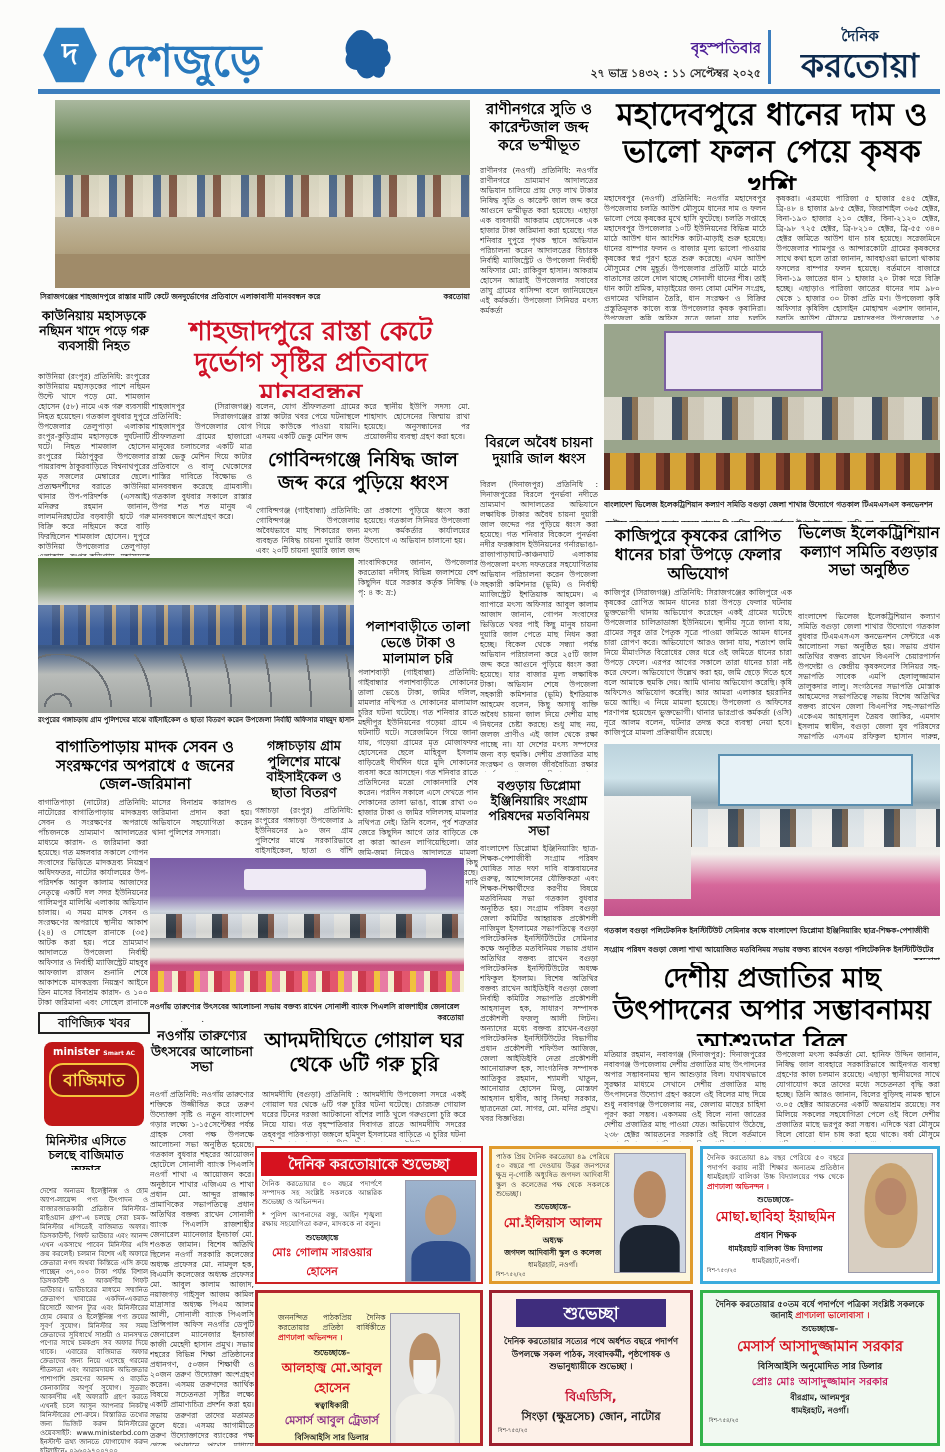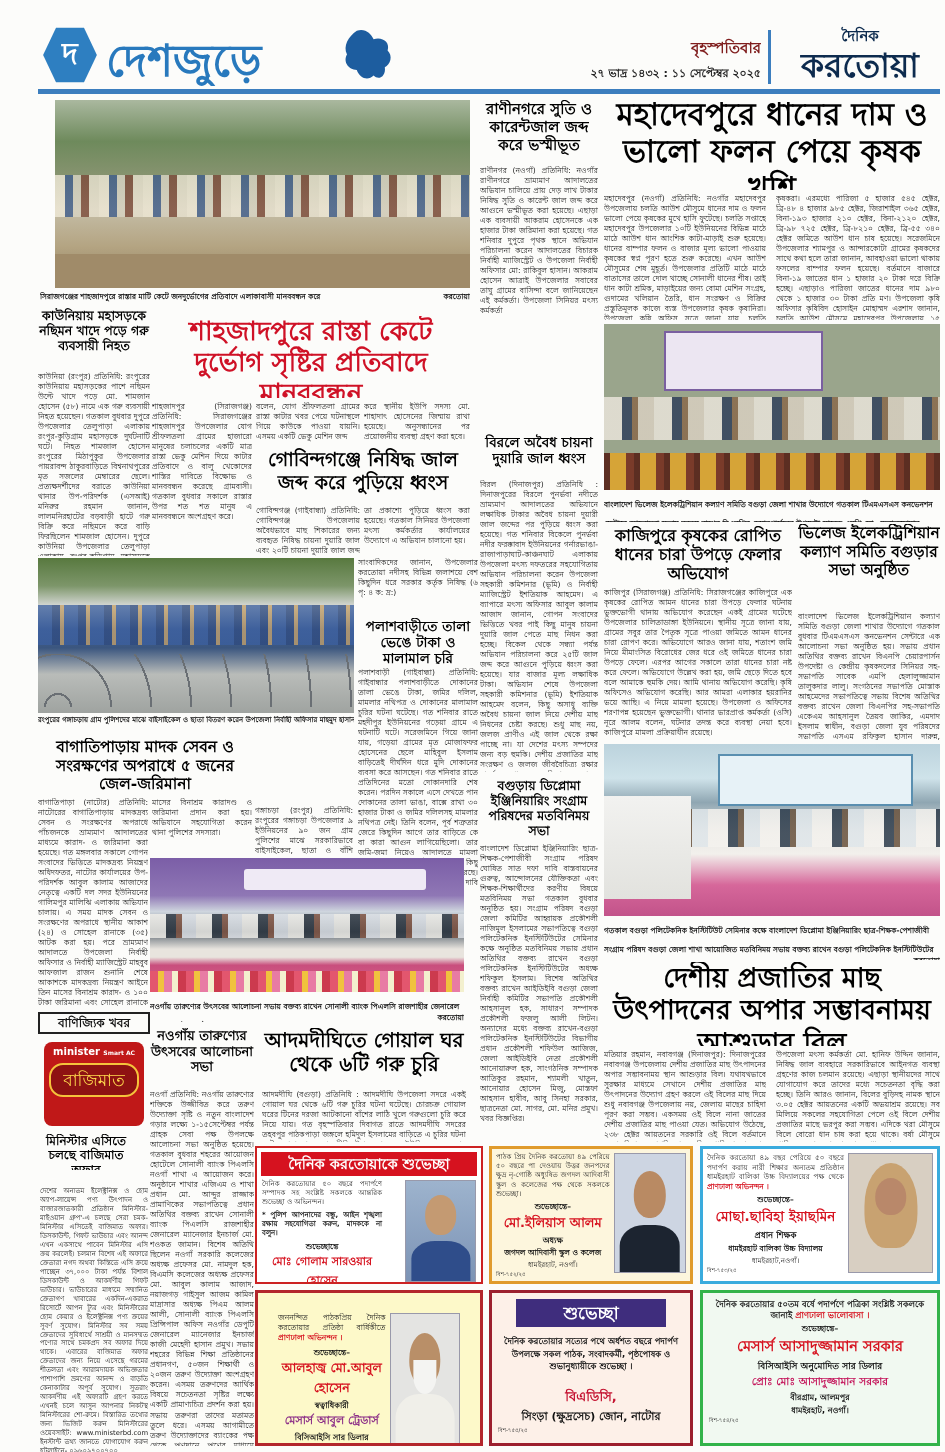--- a/index.html
+++ b/index.html
@@ -44,21 +44,21 @@
   </div>
   <div class="abs brandblue" style="left:106px;top:28px;width:240px;height:58px;font-size:44px;font-weight:bold;">
     <span>দেশজুড়ে</span>
   </div>
   <div class="abs" style="left:340px;top:28px;width:56px;height:56px;">
     <svg viewBox="0 0 40 40" width="56" height="56">
         <path d="M12 2 C18 0 22 4 24 8 C30 6 36 10 34 16 C38 20 36 26 32 28 C33 34 28 38 24 34 C20 38 14 36 12 30 C6 30 2 24 5 19 C2 13 6 6 12 2 Z" fill="#1d5d9f"></path>
       </svg>
   </div>
   <div class="abs" style="left:565px;top:36px;width:196px;height:48px;text-align:right;">
-    <div style="font-size:15px;font-weight:bold;color:#7f1d1d;">বৃহস্পতিবার</div>
+    <div style="font-size:15px;font-weight:bold;color:#4c1d95;">বৃহস্পতিবার</div>
     <div style="font-size:11px;font-weight:bold;color:#222;margin-top:4px;">২৭ ভাদ্র ১৪৩২ : ১১ সেপ্টেম্বর ২০২৫</div>
   </div>
   <div class="abs rule" style="left:768px;top:30px;width:3px;height:54px;"></div>
   <div class="abs" style="left:780px;top:24px;width:160px;height:62px;text-align:center;">
     <div style="font-size:15px;font-weight:bold;color:#0d2b4e;">দৈনিক</div>
     <div style="font-size:33px;font-weight:bold;color:#0d2b4e;line-height:1.05;">করতোয়া</div>
   </div>
   <div class="abs rule" style="left:38px;top:89px;width:902px;height:5px;"></div>
 
   <div class="abs photo" style="left:55px;top:100px;width:415px;height:188px;
@@ -91,20 +91,21 @@
   <div class="abs cap nowrap" style="left:38px;top:716px;width:316px;height:14px;font-size:6.9px;">রংপুরের গঙ্গাচড়ায় গ্রাম পুলিশদের মাঝে বাইসাইকেল ও ছাতা বিতরণ করেন উপজেলা নির্বাহী অফিসার মাহমুদ হাসান মৃধা-করতোয়া</div>
 
   <div class="abs bd" style="left:358px;top:558px;width:120px;height:56px;">সাংবাদিকদের জানান, উপজেলার করতোয়া নদীসহ বিভিন্ন জলাশয়ে বেশ কিছুদিন ধরে সরকার কর্তৃক নিষিদ্ধ (৬ পৃ: ৪ ক: দ্র:)</div>
   <div class="abs hl" style="left:358px;top:618px;width:120px;height:46px;font-size:13.5px;">পলাশবাড়ীতে তালা ভেঙে টাকা ও মালামাল চুরি</div>
   <div class="abs bd" style="left:358px;top:668px;width:120px;height:338px;">পলাশবাড়ী (গাইবান্ধা) প্রতিনিধি: গাইবান্ধার পলাশবাড়ীতে দোকানের তালা ভেঙে টাকা, জমির দলিল, মামলার নথিপত্র ও দোকানের মালামাল চুরির ঘটনা ঘটেছে। গত শনিবার রাতে মহদীপুর ইউনিয়নের গড়েয়া গ্রামে এ ঘটনাটি ঘটে। সরেজমিনে গিয়ে জানা যায়, গড়েয়া গ্রামের মৃত মোজাফফর হোসেনের ছেলে মাহিবুল ইসলাম বাড়িতেই দীর্ঘদিন ধরে মুদি দোকানের ব্যবসা করে আসছেন। গত শনিবার রাতে প্রতিদিনের মতো দোকানদারি শেষ করেন। পরদিন সকালে এসে দেখতে পান দোকানের তালা ভাঙা, বাক্সে রাখা ৩০ হাজার টাকা ও জমির দলিলসহ মামলার নথিপত্র নেই। তিনি বলেন, পূর্ব শত্রুতার জেরে কিছুদিন আগে তার বাড়িতে কে বা কারা আগুন লাগিয়েছিলো। তার জমি-জমা নিয়েও আদালতে মামলা চলমান আছে। তাকে উচ্ছেদ করতে কিছু লোক শত্রুতা করে এত ক্ষতি করছে। এসময় প্রশাসনের কাছে বিচার দাবি করেন তিনি।</div>
 
   <div class="abs hl" style="left:38px;top:738px;width:214px;height:56px;font-size:15.5px;">বাগাতিপাড়ায় মাদক সেবন ও সংরক্ষণের অপরাধে ৫ জনের জেল-জরিমানা</div>
   <div class="abs bd" style="left:38px;top:798px;width:110px;height:210px;">বাগাতিপাড়া (নাটোর) প্রতিনিধি: নাটোরের বাগাতিপাড়ায় মাদকদ্রব্য সেবন ও সংরক্ষণের অপরাধে পাঁচজনকে ভ্রাম্যমাণ আদালতের মাধ্যমে কারাদ- ও জরিমানা করা হয়েছে। গত মঙ্গলবার সকালে গোপন সংবাদের ভিত্তিতে মাদকদ্রব্য নিয়ন্ত্রণ অধিদফতর, নাটোর কার্যালয়ের উপ-পরিদর্শক আবুল কালাম আজাদের নেতৃত্বে একটি দল সদর ইউনিয়নের গালিমপুর মালিঝি এলাকায় অভিযান চালায়। এ সময় মাদক সেবন ও সংরক্ষণের অপরাধে স্থানীয় আকাশ (২৪) ও সোহেল রানাকে (৩৫) আটক করা হয়। পরে ভ্রাম্যমাণ আদালতে উপজেলা নির্বাহী অফিসার ও নির্বাহী ম্যাজিস্ট্রেট মাহবুব আফজাল রাজন শুনানি শেষে আকাশকে মাদকদ্রব্য নিয়ন্ত্রণ আইনে তিন মাসের বিনাশ্রম কারাদ- ও ১০০ টাকা জরিমানা এবং সোহেল রানাকে একই আইনের ২০ দিনের বিনাশ্রম কারাদ- ও ১০০ টাকা জরিমানা দেন। এছাড়া একইদিনে সাজা মালিঝি গ্রামের সুবল (৩০), বেজিনিয়া গ্রামের শামল কুমার সিং (৪০) এবং সবুজকে (২৩) মাদকদ্রব্য নিয়ন্ত্রণ আইন অনুযায়ী ছয়</div>
   <div class="abs bd" style="left:152px;top:798px;width:100px;height:54px;">মাসের বিনাশ্রম কারাদণ্ড ও জরিমানা প্রদান করা হয়। অভিযানে সহযোগিতা করেন থানা পুলিশের সদস্যরা।</div>
 
+  <div class="abs hl" style="left:255px;top:738px;width:98px;height:64px;font-size:13px;">গঙ্গাচড়ায় গ্রাম পুলিশের মাঝে বাইসাইকেল ও ছাতা বিতরণ</div>
   <div class="abs bd" style="left:255px;top:806px;width:98px;height:48px;">গঙ্গাচড়া (রংপুর) প্রতিনিধি: রংপুরের গঙ্গাচড়া উপজেলার ৯ ইউনিয়নের ৯০ জন গ্রাম পুলিশের মাঝে সরকারিভাবে বাইসাইকেল, ছাতা ও বাঁশি বিতরণ করা হয়েছে। গতকাল বুধবার উপজেলা পরিষদ চত্বরে গ্রাম (৬ পৃ: ৪ ক: দ্র:)</div>
 
   <div class="abs photo" style="left:150px;top:858px;width:314px;height:134px;
               background:linear-gradient(180deg,#7b5ea7 0%,#8f77b5 28%,#cfd6de 40%,#5a6570 55%,#e8e4de 68%,#e8e4de 74%,#c94f7d 80%,#d4608b 100%);">
     <div class="ph-layer" style="top:8%;left:30%;right:12%;height:16%;background:#efeaf5;border-radius:3px;"></div>
     <div class="ph-layer" style="top:42%;height:18%;background:repeating-linear-gradient(90deg,#f2f0ea 0 16px,#27303a 16px 26px,#7d4e3b 26px 32px,#dfe3e8 32px 46px);opacity:.8;"></div>
     <div class="ph-layer" style="bottom:0;height:16%;background:repeating-linear-gradient(90deg,#e3566e 0 8px,#f0c23e 8px 14px,#e87ba4 14px 22px,#f3f0ce 22px 28px,#cc3a4e 28px 36px);"></div>
   </div>
   <div class="abs" style="left:150px;top:994px;width:314px;height:28px;">
     <span class="cap">নওগাঁয় তারুণ্যের উৎসবের আলোচনা সভায় বক্তব্য রাখেন সোনালী ব্যাংক পিএলসি রাজশাহীর জেনারেল ম্যানেজার ইনচার্জ মো. শওকত জামান</span>
@@ -164,31 +165,31 @@
 
   <div class="abs" style="left:38px;top:1012px;width:112px;height:22px;border:2px solid #222;box-sizing:border-box;
               text-align:center;font-weight:bold;font-size:12px;line-height:18px;">
     <span>বাণিজ্যিক খবর</span>
   </div>
   <div class="abs adbox" style="left:44px;top:1042px;width:100px;height:84px;background:#c01818;border-radius:8px;text-align:center;">
     <div style="color:#fff;font-size:10px;font-weight:bold;padding-top:4px;">
       <span>minister</span> <span style="font-size:6px;">Smart AC</span>
     </div>
     <div style="margin:6px auto 0;width:86px;background:#8e1212;border:2px solid #f5c33b;border-radius:14px;
-                color:#ffd94d;font-size:17px;font-weight:normal;line-height:30px;">বাজিমাত</div>
+                color:#ffd94d;font-size:17px;font-weight:bold;line-height:30px;">বাজিমাত</div>
   </div>
   <div class="abs hl" style="left:32px;top:1134px;width:108px;height:36px;font-size:12px;">মিনিস্টার এসিতে চলছে বাজিমাত অফার</div>
   <div class="abs bd small" style="left:40px;top:1174px;width:108px;height:272px;font-size:6.8px;">দেশের অন্যতম ইলেক্ট্রনিক্স ও হোম অ্যাপ-লায়েন্স পণ্য উৎপাদন ও বাজারজাতকারী প্রতিষ্ঠান মিনিস্টার-মাইওয়ান গ্রুপ'-এ চলছে সেরা চমক-মিনিস্টার এসিতেই বাজিমাত অফার। ডিসকাউন্ট, গিফট ভাউচার এবং আনন্দ এখন একসাথে পাবেন মিনিস্টার এসি ক্রয় করলেই। চলমান বিশেষ এই অফারে ক্রেতারা নগদ অথবা কিস্তিতে এসি ক্রয়ে পাচ্ছেন ৩৭,০০০ টাকা পর্যন্ত বিশাল ডিসকাউন্ট ও আকর্ষণীয় গিফট ভাউচার। ভাউচারের মাধ্যমে সম্মানিত ক্রেতাগণ খাবারের একদিন-একরাত রিসোর্টে আপন ট্যুর এবং মিনিস্টারের হোম কেয়ার ও ইলেক্ট্রনিক্স পণ্য ক্রয়ের সুবর্ণ সুযোগ। মিনিস্টার সব সময় ক্রেতাদের সুবিধার্থে সাশ্রয়ী ও মানসম্মত পণ্যের সাথে চমকপ্রদ সব অফার দিয়ে থাকে। এবারের বাজিমাত অফার ক্রেতাদের জন্য নিয়ে এসেছে গরমের শীতলতা এবং আরামদায়ক অভিজ্ঞতার পাশাপাশি ভ্রমণের আনন্দ ও বাড়তি কেনাকাটার অপূর্ব সুযোগ। সুতরাং আকর্ষণীয় এই অফারটি গ্রহণ করতে এখনই চলে আসুন আপনার নিকটস্থ মিনিস্টারের শো-রুমে। বিস্তারিত তথ্যের জন্য ভিজিট করুন মিনিস্টারের ওয়েবসাইট: www.ministerbd.com ইনস্টান্ট তথ্য জানতে যোগাযোগ করুন হটলাইনে- ০৯৬০৯৭০০৭০০</div>
 
   <div class="abs adbox" style="left:255px;top:1146px;width:228px;height:138px;border:2px solid #c22;background:#fff;">
     <div style="margin:4px;background:#d6121f;color:#fff;font-weight:bold;font-size:14.5px;text-align:center;line-height:24px;">দৈনিক করতোয়াকে শুভেচ্ছা</div>
     <div style="display:flex;padding:0 5px;gap:19px;">
       <div style="width:136px;">
         <div class="bd" style="font-size:7px;">দৈনিক করতোয়ার ৫০ বছরে পদার্পণে সম্পাদক সহ সংশ্লিষ্ট সকলকে আন্তরিক শুভেচ্ছা ও অভিনন্দন।</div>
-        <div class="bd" style="font-size:7px;margin-top:3px;font-weight:bold;">* পুলিশ আপনাদের বন্ধু, আইন শৃঙ্খলা রক্ষায় সহযোগিতা করুন, মাদককে না বলুন।</div>
+        <div class="bd" style="font-size:7px;margin-top:3px;">* পুলিশ আপনাদের বন্ধু, আইন শৃঙ্খলা রক্ষায় সহযোগিতা করুন, মাদককে না বলুন।</div>
         <div class="center" style="font-size:7.5px;font-weight:bold;margin-top:3px;">শুভেচ্ছান্তে</div>
         <div class="center" style="color:#d6121f;font-weight:bold;font-size:11px;">মোঃ গোলাম সারওয়ার হোসেন</div>
         <div class="center" style="font-weight:bold;font-size:8.5px;">অফিসার ইনচার্জ</div>
 
       </div>
       <div class="portrait" style="width:78px;height:100px;margin-left:4px;">
         <div class="face"></div>
           <div class="torso" style="background:#2f4d8a;"></div>
       </div>
     </div>

